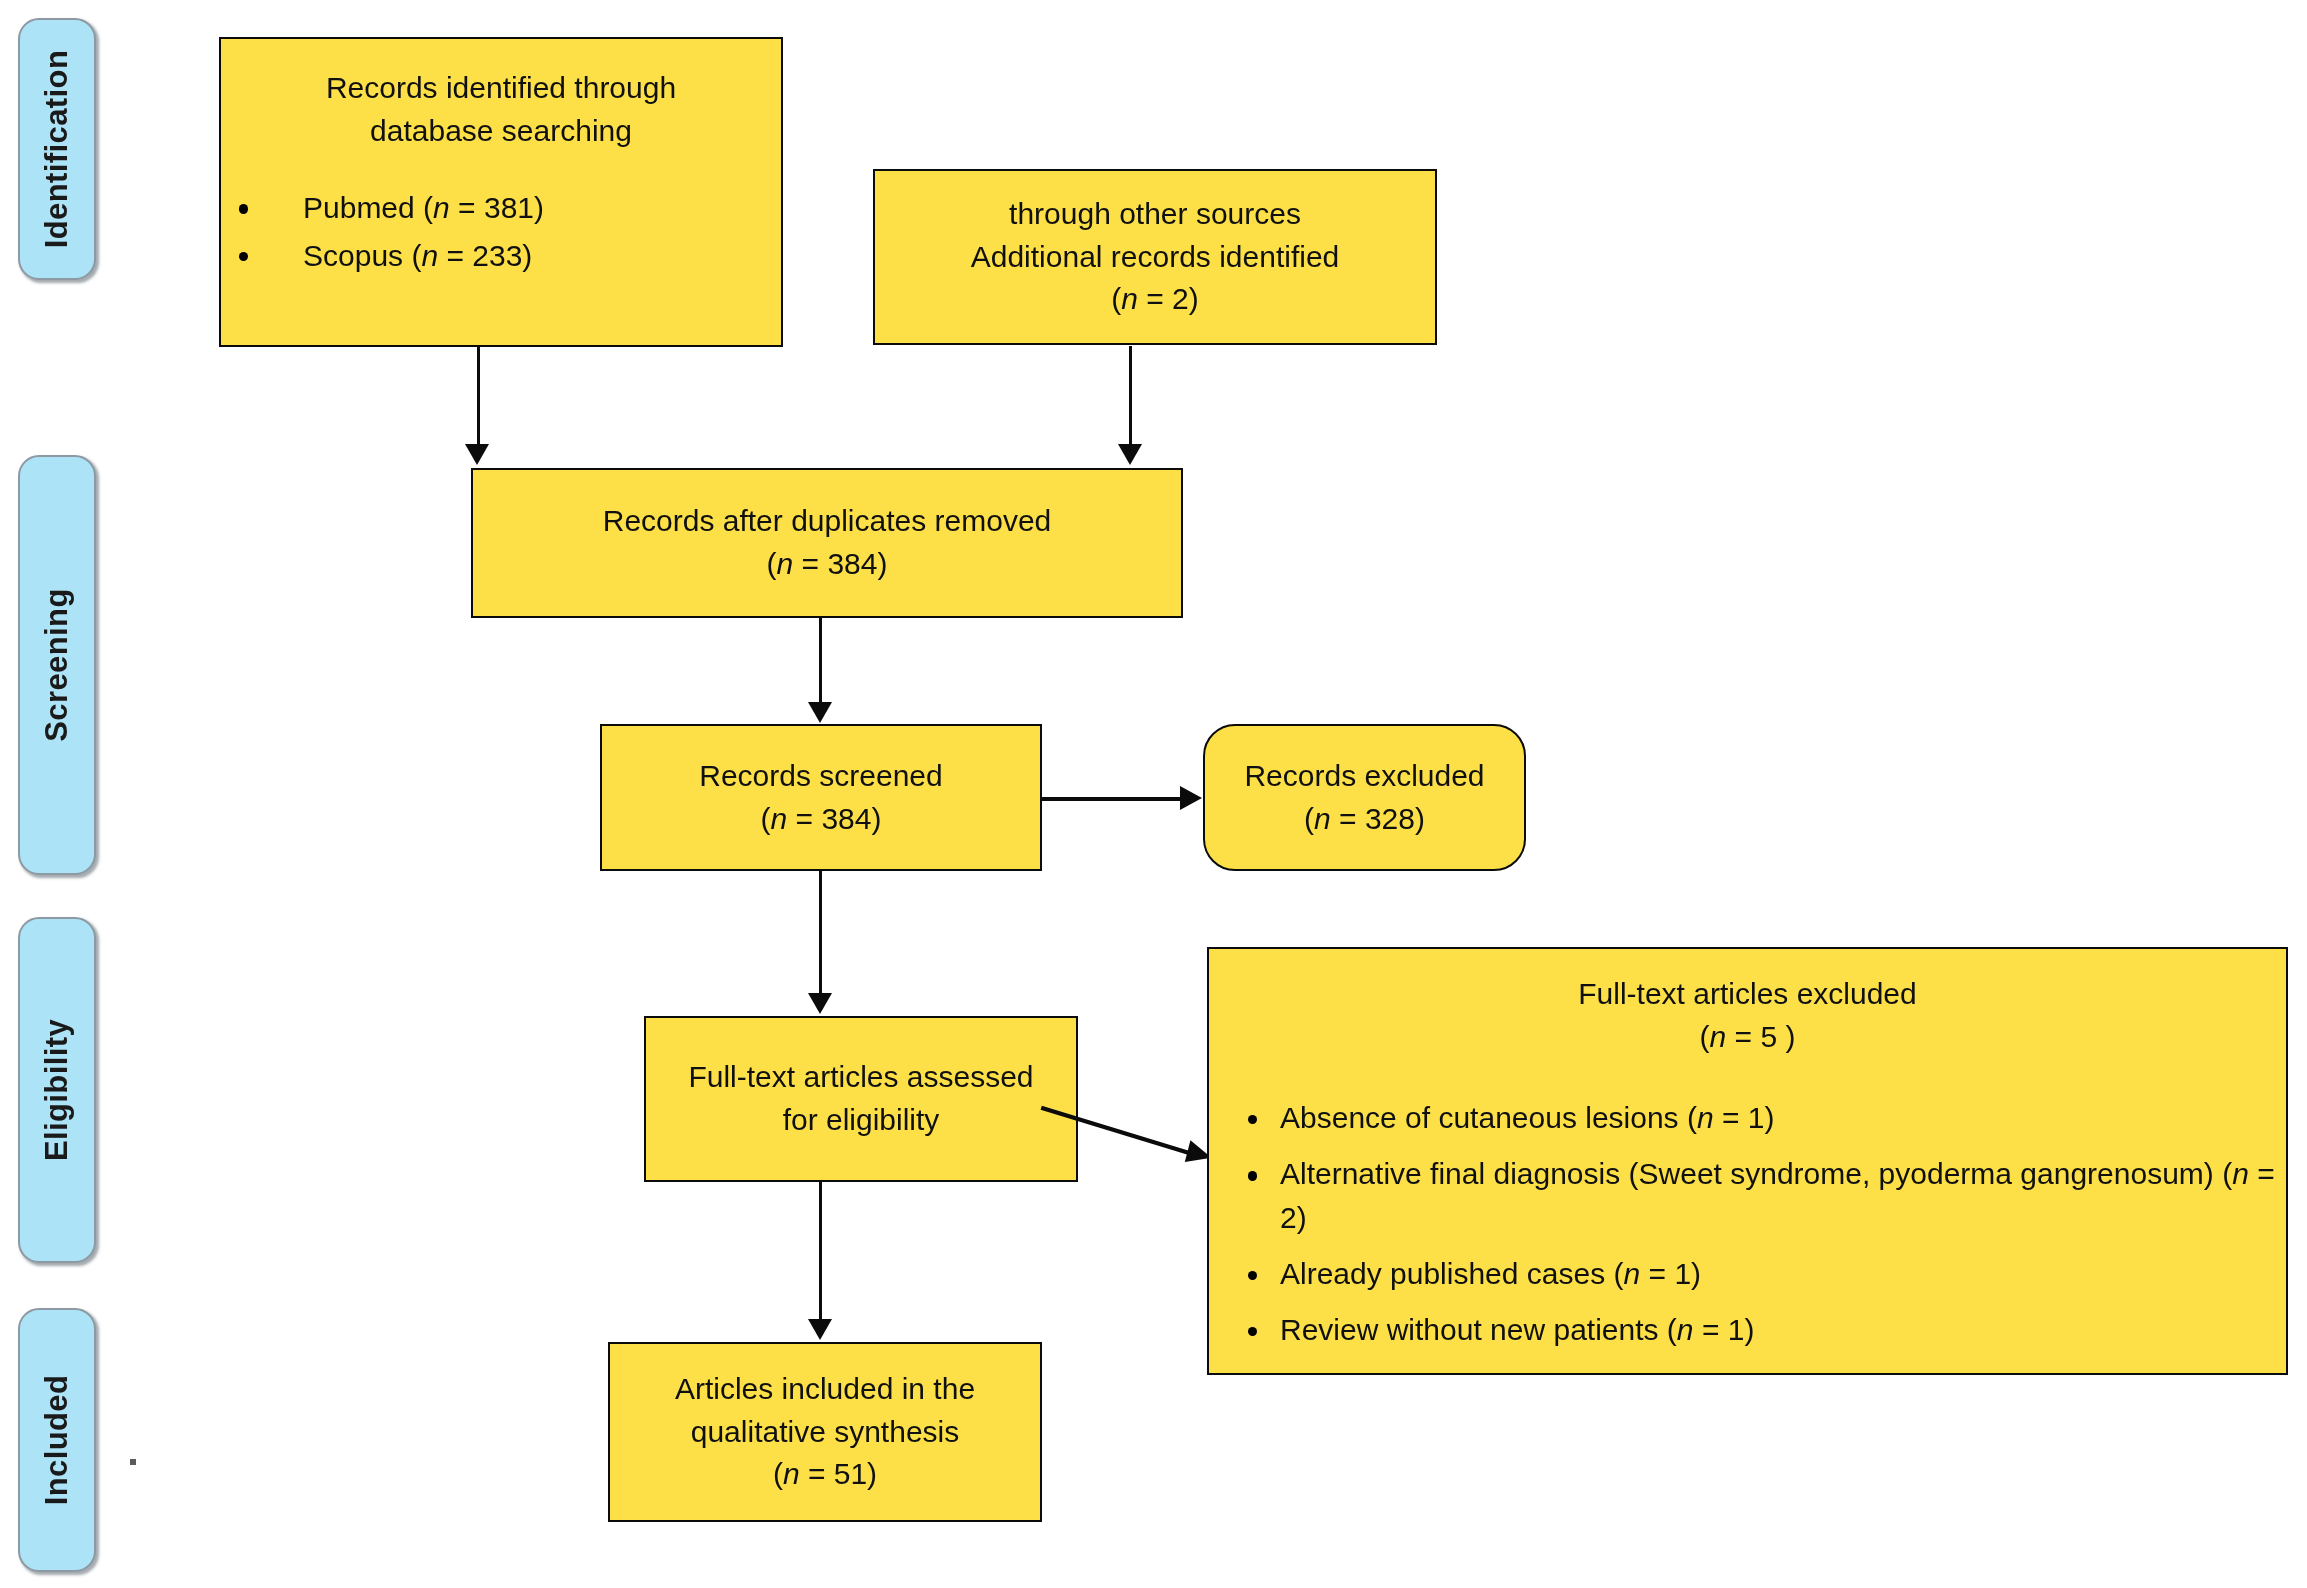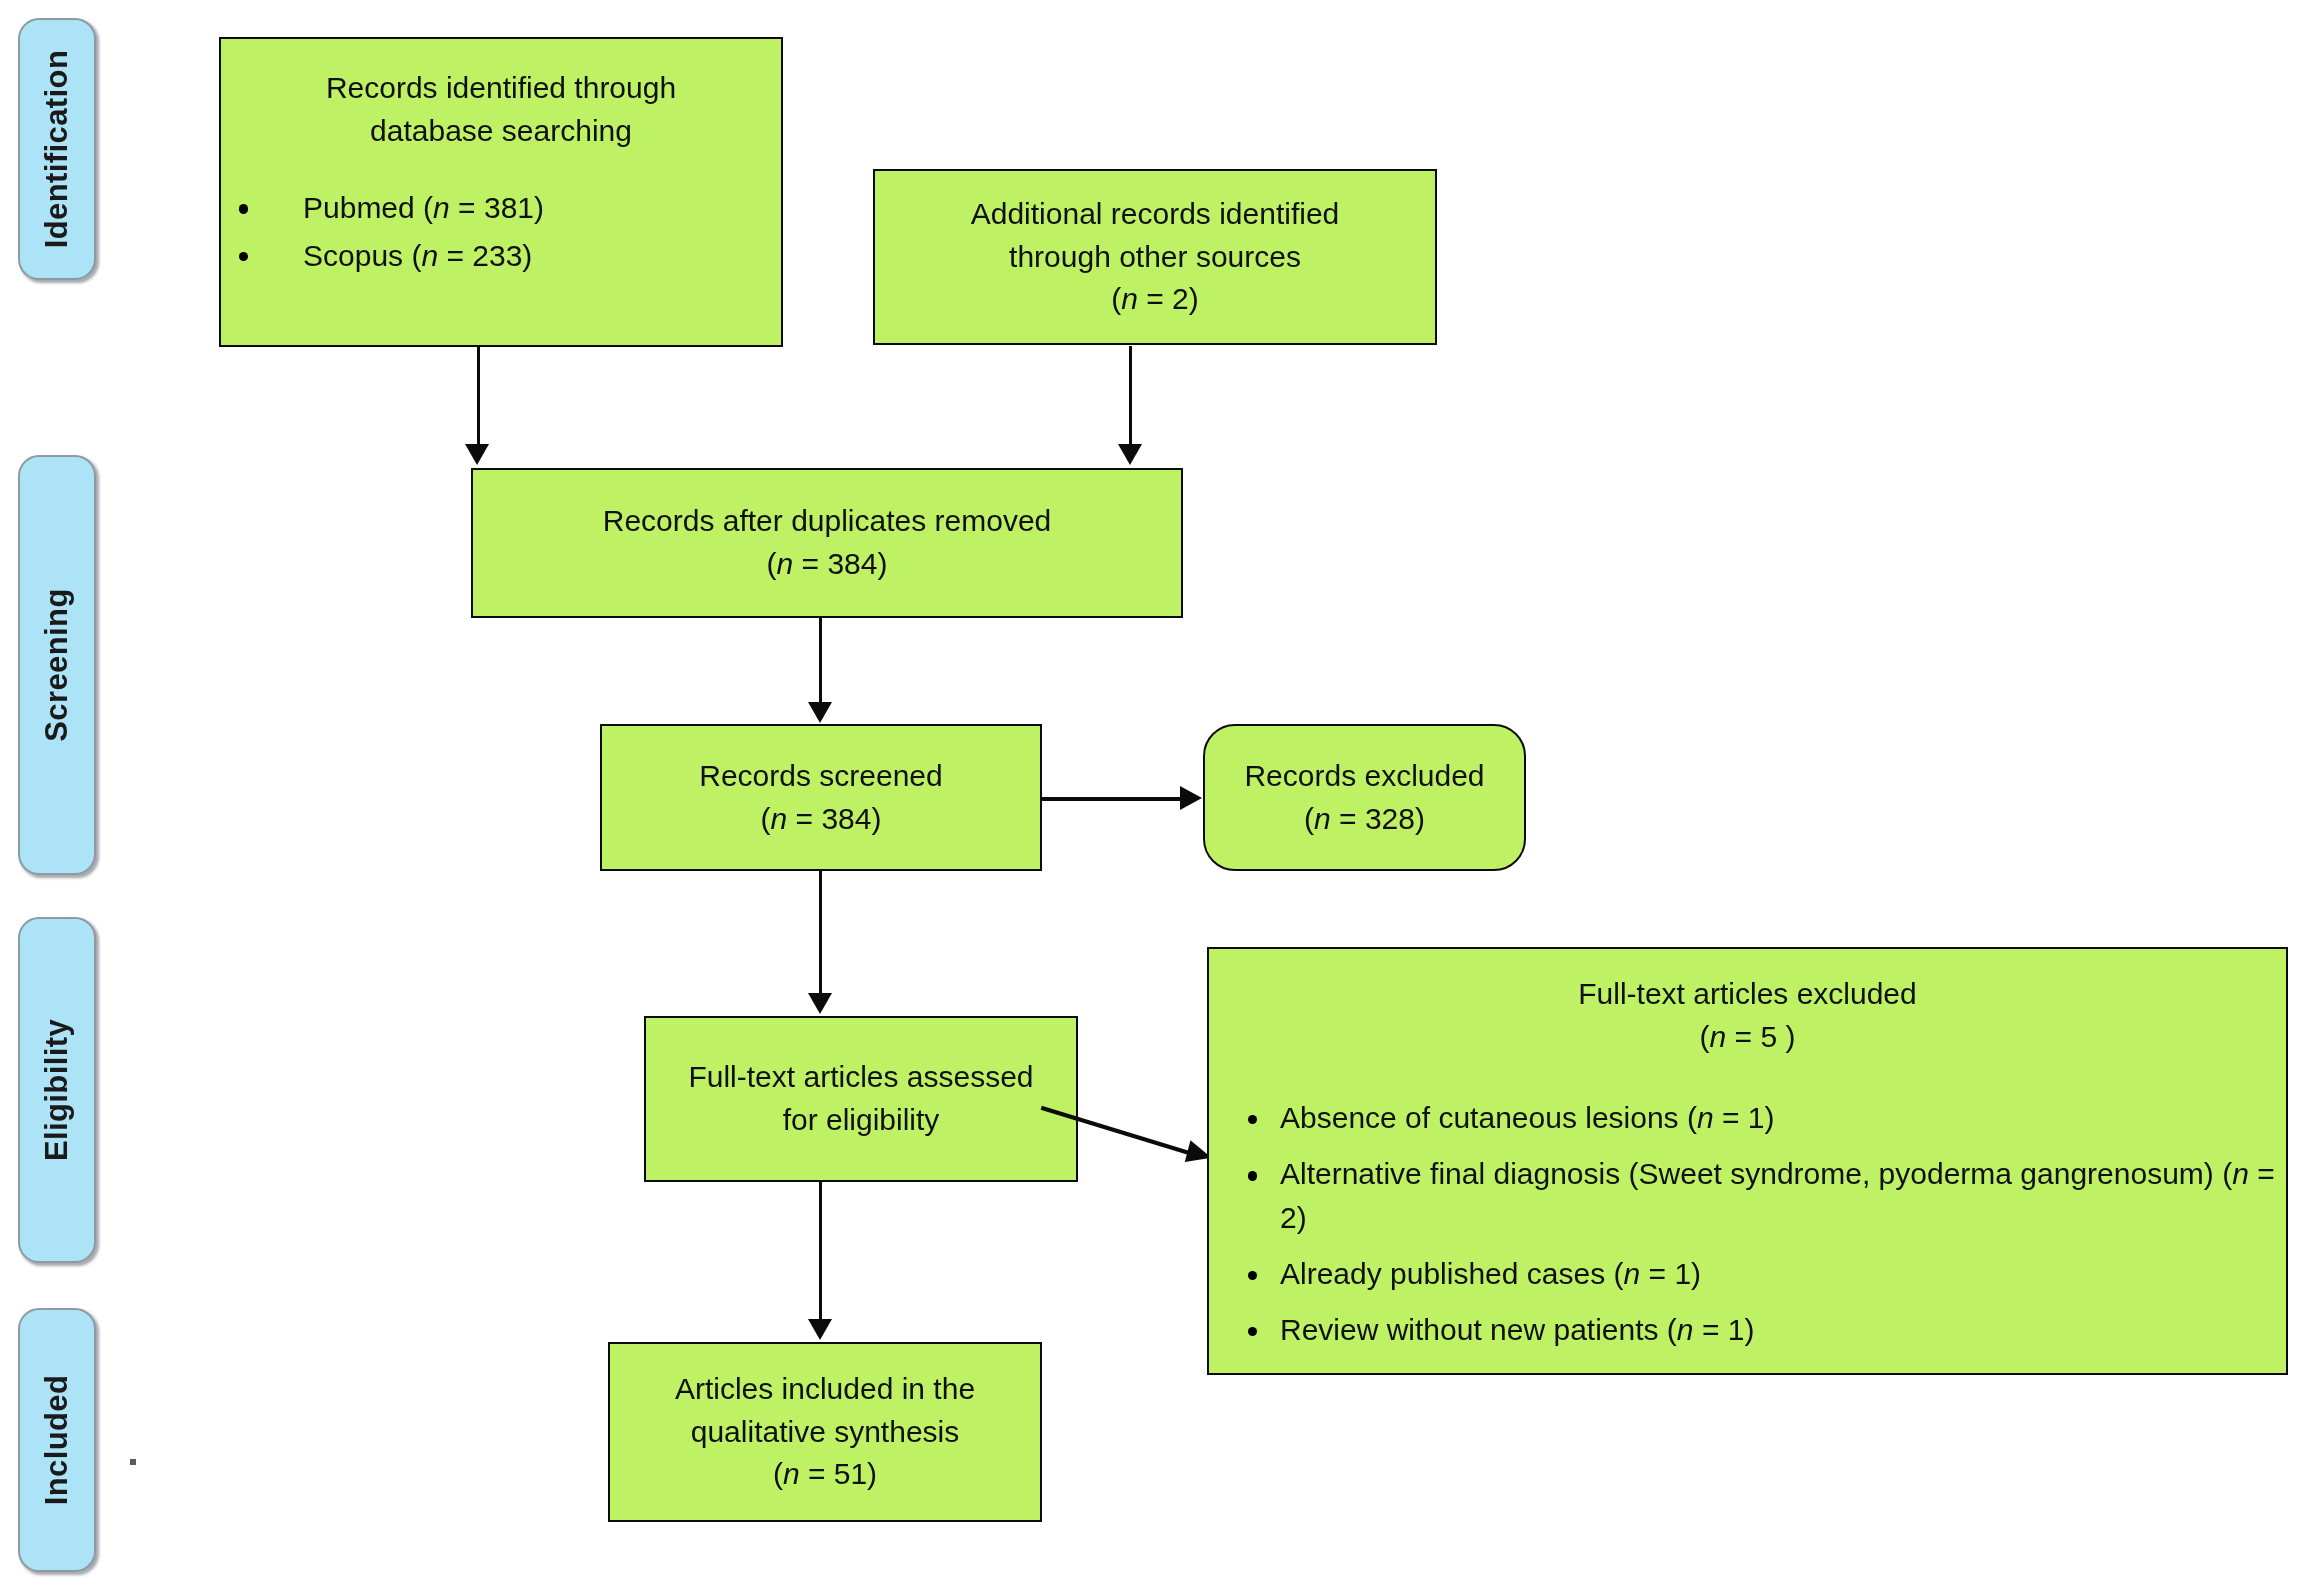--- a/index.html
+++ b/index.html
@@ -33,21 +33,21 @@
     transform: translate(-50%, -50%) rotate(-90deg);
     white-space: nowrap;
     font-size: 31px;
     font-weight: bold;
     color: #1a1a1a;
     letter-spacing: 0.4px;
   }
   
   .flow-box {
     position: absolute;
-    background: #bef264;
+    background: #fde047;
     border: 2.8px solid #0b0b0b;
     box-sizing: border-box;
     display: flex;
     flex-direction: column;
     align-items: center;
   }
   .box-lines {
     width: 100%;
     text-align: center;
     font-size: 30px;
@@ -147,22 +147,22 @@
       <span class="ln">database searching</span>
     </div>
     <ul class="blist" style="margin-top:34px;">
       <li><span>Pubmed (</span><i class="nv">n</i><span> = 381)</span></li>
       <li><span>Scopus (</span><i class="nv">n</i><span> = 233)</span></li>
     </ul>
   </div>
 
   <div class="flow-box" style="left:873px; top:169px; width:564px; height:176px; justify-content:center;">
     <div class="box-lines">
+      <span class="ln">through other sources</span>
       <span class="ln">Additional records identified</span>
-      <span class="ln">through other sources</span>
       <span class="ln"><span>(</span><i class="nv">n</i><span> =  2)</span></span>
     </div>
   </div>
 
   <div class="v-line" style="left:477px; top:347px; height:99px;"></div>
   <div class="arrow-down" style="left:465px; top:444px;"></div>
 
   <div class="v-line" style="left:1129px; top:346px; height:100px;"></div>
   <div class="arrow-down" style="left:1118px; top:444px;"></div>
 

